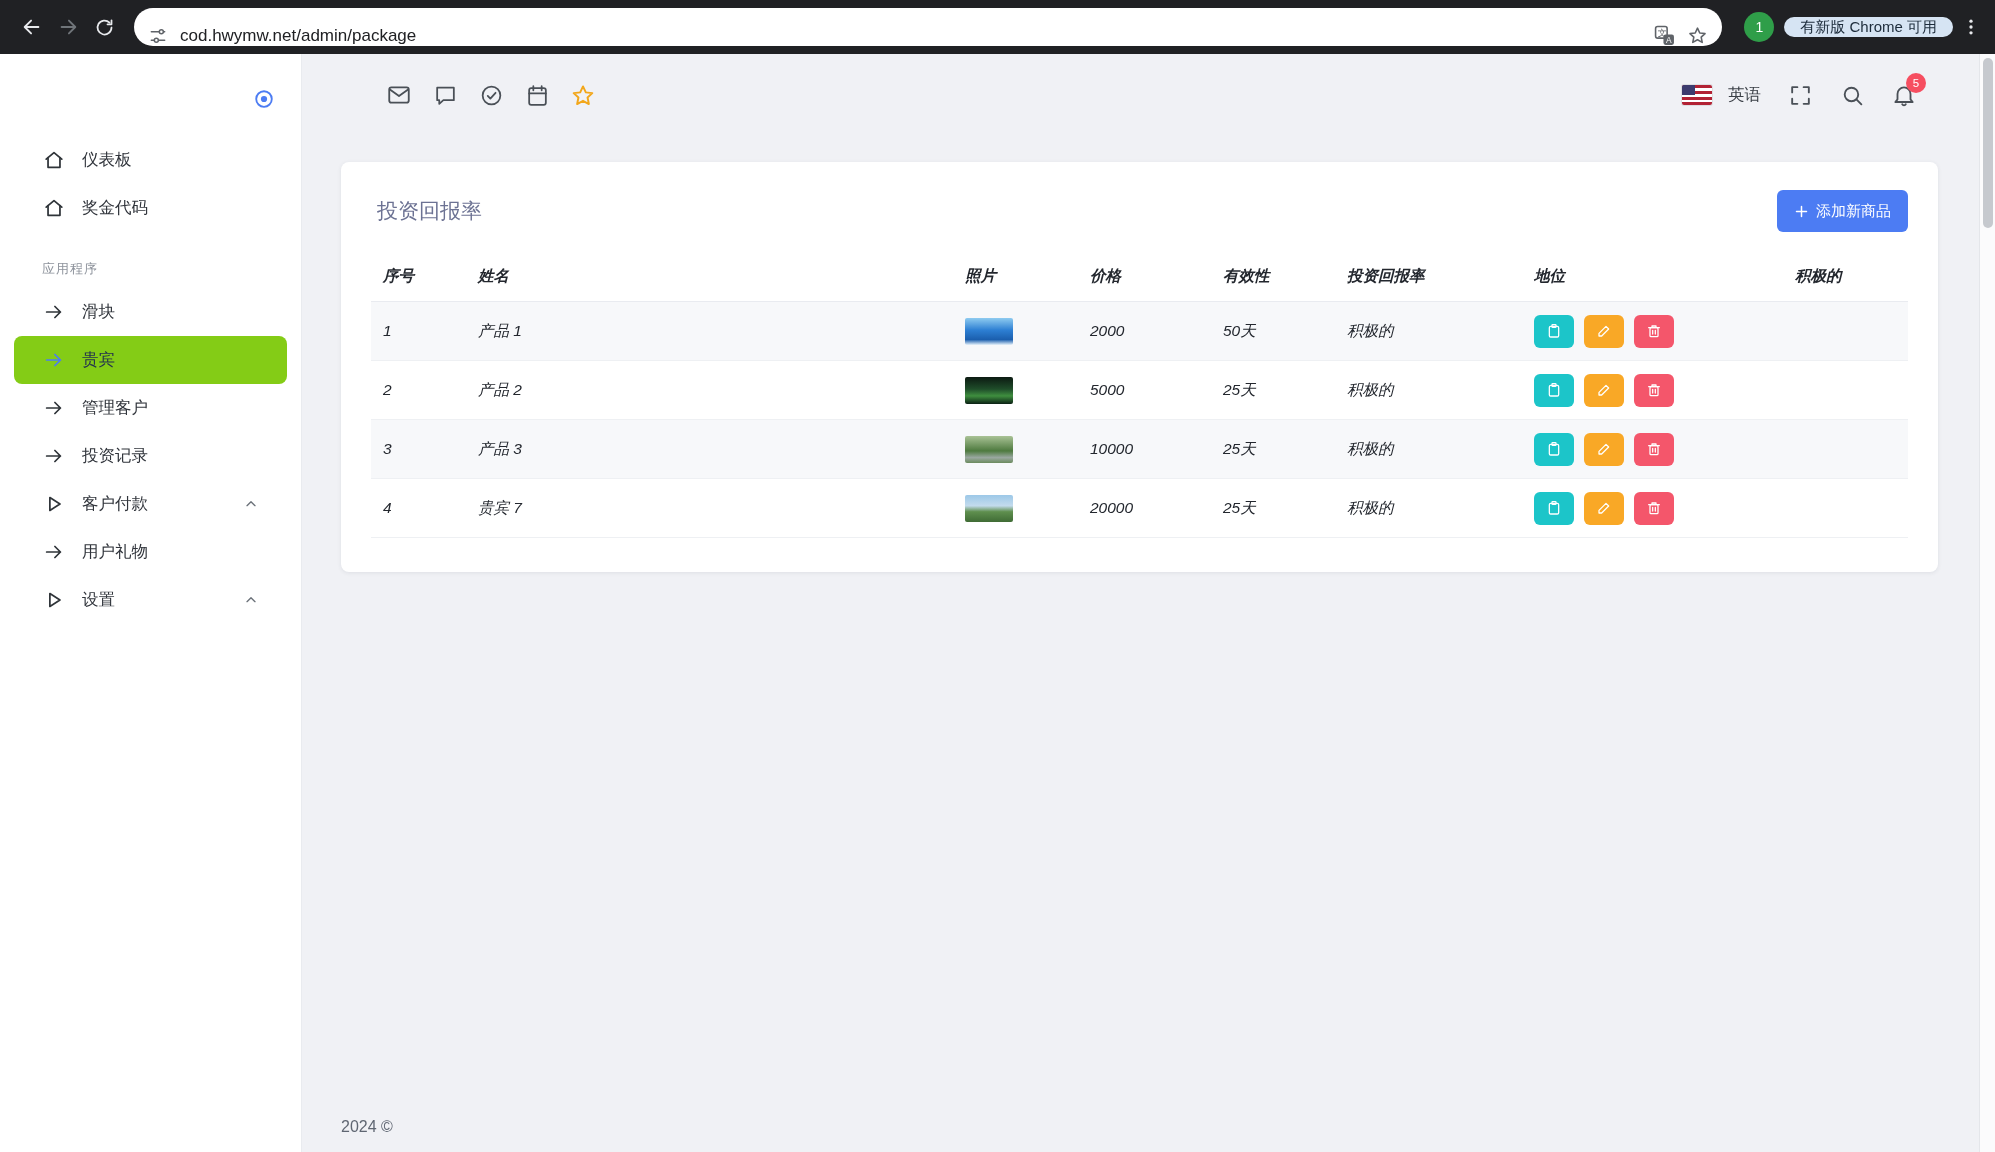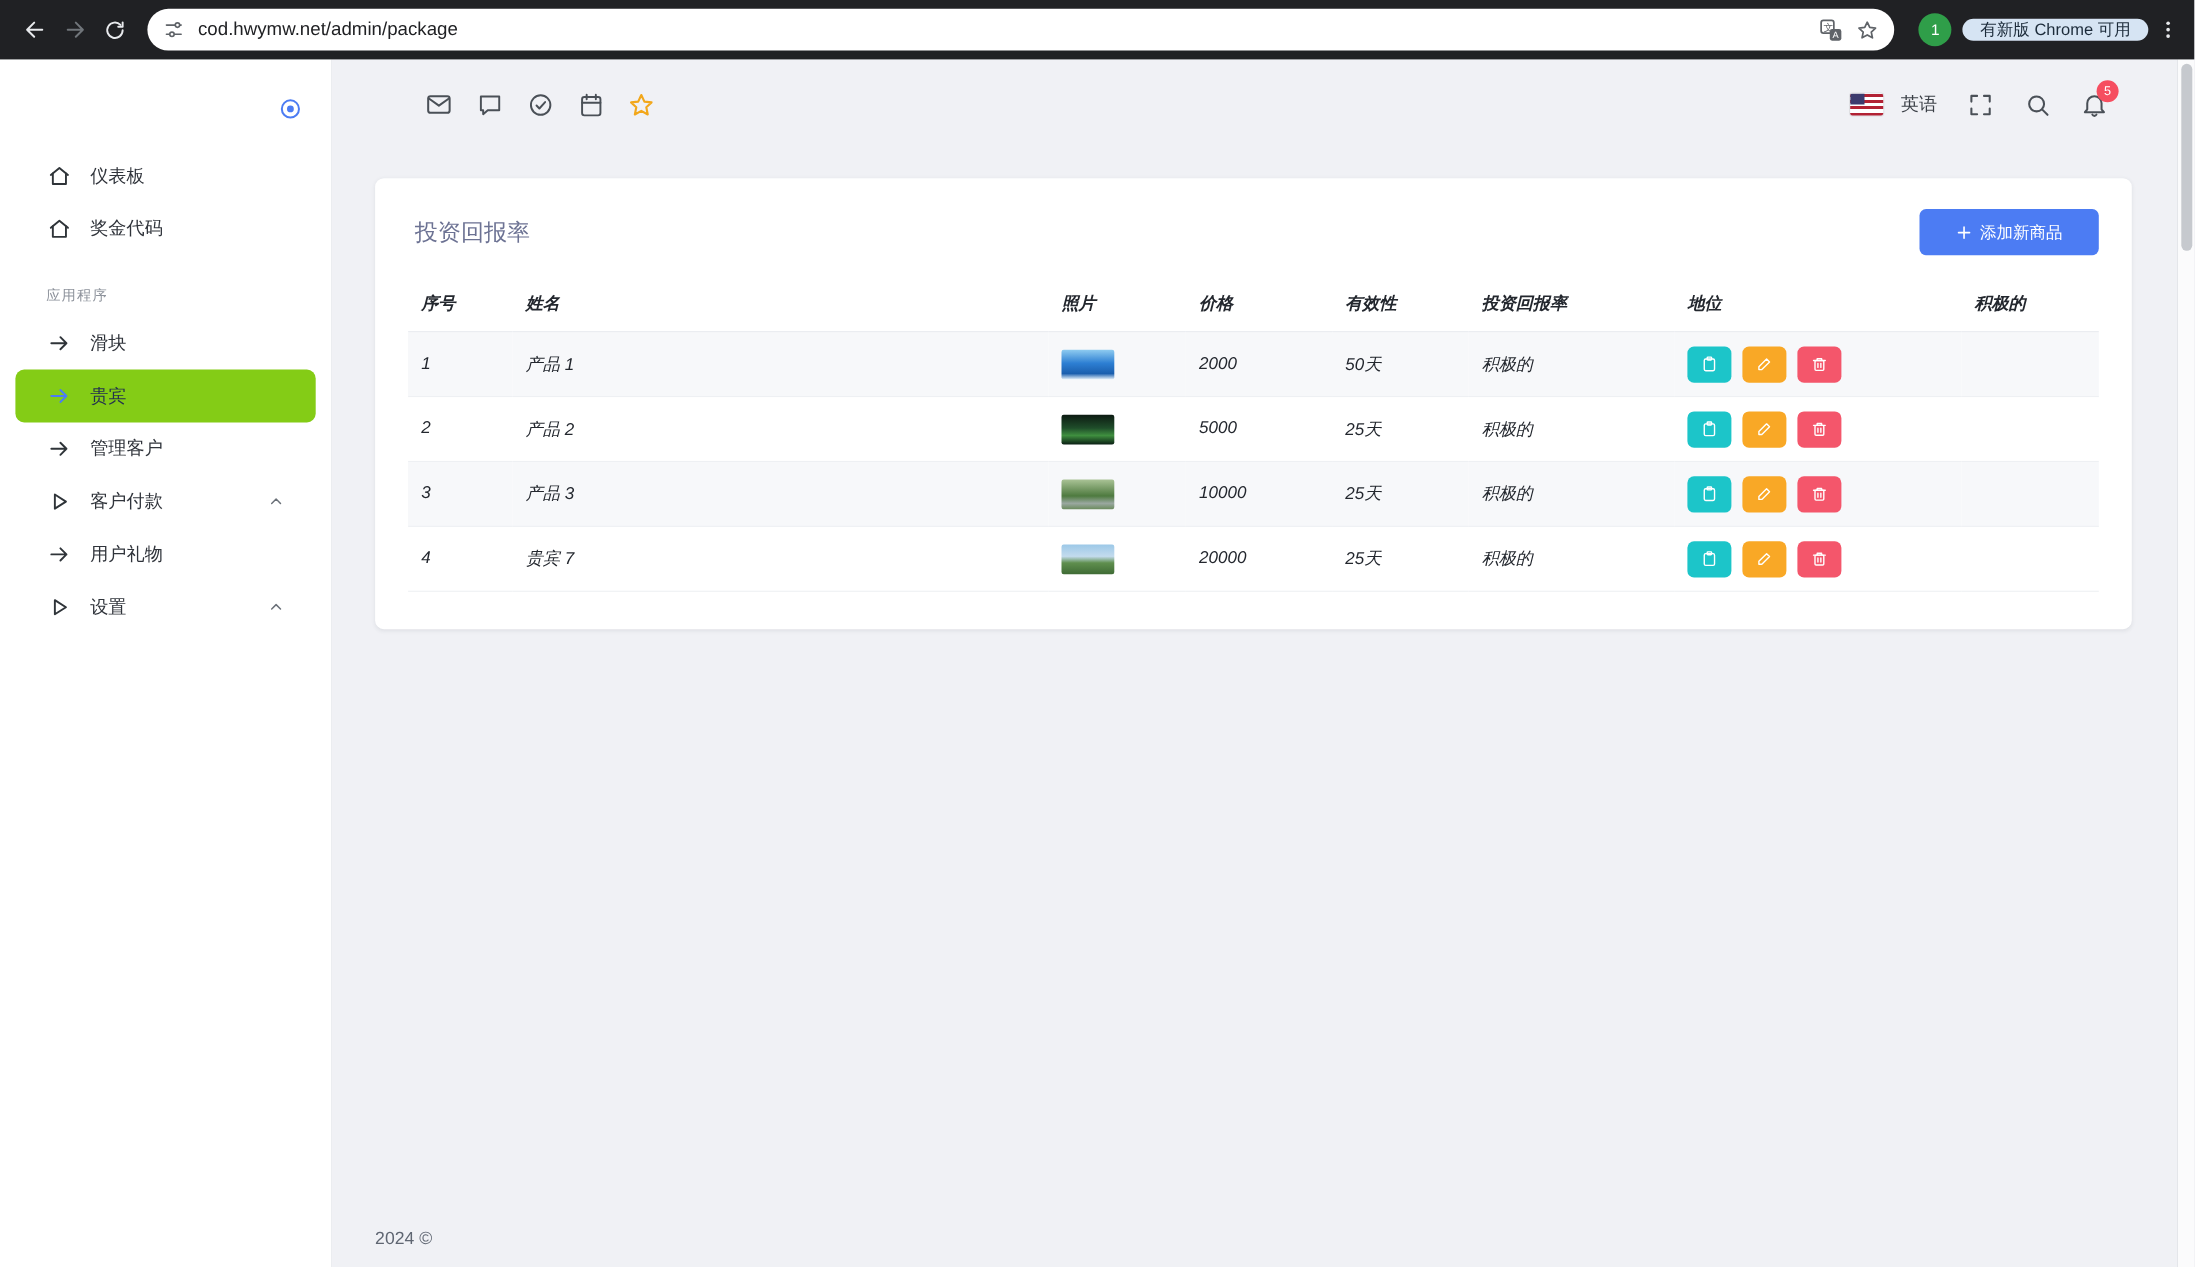--- a/index.html
+++ b/index.html
@@ -6,21 +6,21 @@
   html,body { width:1995px; height:1152px; font-family:"Liberation Sans", sans-serif; }
   body { background:#f0f1f5; overflow:hidden; position:relative; color:#30343b; }
 
   
   .browser-bar { position:absolute; top:0; left:0; right:0; height:54px; background:#202124;
     display:flex; align-items:center; padding:0 14px; z-index:60; }
   .nav-btn { width:36px; height:36px; border-radius:50%; display:flex; align-items:center;
     justify-content:center; color:#e8eaed; flex:0 0 auto; }
   .nav-btn.disabled { color:#70757a; }
   .omnibox { flex:1; height:38px; background:#ffffff; border-radius:19px; margin:0 12px;
-    display:flex; align-items:center; padding:0 14px; gap:12px; min-width:0; }
+    display:flex; align-items:flex-end; padding:0 14px; gap:12px; min-width:0; }
   .omnibox .url { color:#202124; font-size:17px; white-space:nowrap; }
   .omnibox .spacer { flex:1; }
   .ob-icon { color:#5f6368; display:flex; align-items:center; }
   .avatar { width:30px; height:30px; border-radius:50%; background:#2f9e49; color:#fff;
     display:flex; align-items:center; justify-content:center; font-size:14px; margin:0 10px; flex:0 0 auto; }
   .update-pill { height:20px; border-radius:18px; background:#d6e4f3; color:#1c2b3a; font-size:15px;
     display:flex; align-items:center; padding:0 16px; white-space:nowrap; flex:0 0 auto; }
   .kebab { color:#e8eaed; margin-left:8px; display:flex; align-items:center; }
 
   
@@ -57,21 +57,21 @@
   .bell-wrap { position:relative; display:flex; }
   .badge { position:absolute; top:-9px; right:-9px; min-width:20px; height:20px; border-radius:10px;
     background:#f64e60; color:#fff; font-size:11.5px; display:flex; align-items:center; justify-content:center; padding:0 5px; }
 
   
   .card { margin:26px 57px 0 39px; background:#ffffff; border-radius:8px;
     box-shadow:0 1px 4px rgba(40,50,70,.09); padding:28px 30px 34px 30px; }
   .card-header { display:flex; align-items:center; justify-content:space-between; }
   .card-title { font-size:21px; color:#6c7293; font-weight:400; padding-left:6px; }
   .add-btn { height:42px; background:#4c7cf3; color:#fff; border:none; border-radius:6px;
-    font-size:15px; display:flex; align-items:center; gap:7px; padding:0 33px; cursor:pointer;
+    font-size:15px; display:flex; align-items:center; gap:7px; padding:0 17px; cursor:pointer;
     font-family:"Liberation Sans", sans-serif; }
   .pkg-table { width:100%; border-collapse:collapse; table-layout:fixed; margin-top:22px;font-style:italic; }
   .pkg-table th { text-align:left; font-size:15.5px; font-weight:700; color:#23272e; padding:12px 8px 14px 12px;
     border-bottom:1px solid #e9ebf0; }
   .pkg-table td { font-size:15.5px; color:#23272e; padding:0 8px 0 12px; height:59px;
     border-bottom:1px solid #eef0f3; vertical-align:middle; }
   .pkg-table tbody tr:nth-child(odd) { background:#f7f8fa; }
   .photo { width:48px; height:27px; border-radius:2px; }
   .photo-1 { background:linear-gradient(180deg,#8ecbf0 0%,#2d7fd3 45%,#1b5fae 80%,#e8f3fb 100%); }
   .photo-2 { background:linear-gradient(180deg,#0c1a12 0%,#1f4d2a 45%,#3f8f3f 70%,#0a2014 100%); }
@@ -196,20 +196,28 @@
 
       <div class="s-item">
         <span class="s-icon">
           <svg width="22" height="22" viewBox="0 0 24 24" fill="none" stroke="currentColor" stroke-width="1.9" stroke-linecap="round" stroke-linejoin="round">
               <path d="M4 12h15M13 6l6 6-6 6"></path>
             </svg>
         </span>
         <span class="s-label">管理客户</span>
       </div>
 
+      <div class="s-item">
+        <span class="s-icon">
+          <svg width="22" height="22" viewBox="0 0 24 24" fill="none" stroke="currentColor" stroke-width="1.9" stroke-linecap="round" stroke-linejoin="round">
+              <path d="M4 12h15M13 6l6 6-6 6"></path>
+            </svg>
+        </span>
+        <span class="s-label">投资记录</span>
+      </div>
 
       <div class="s-item">
         <span class="s-icon">
           <svg width="22" height="22" viewBox="0 0 24 24" fill="none" stroke="currentColor" stroke-width="1.9" stroke-linejoin="round">
               <path d="M7.5 5l11 7-11 7z"></path>
             </svg>
         </span>
         <span class="s-label">客户付款</span>
         <span class="s-chevron">
           <svg width="16" height="16" viewBox="0 0 24 24" fill="none" stroke="currentColor" stroke-width="2" stroke-linecap="round" stroke-linejoin="round">

